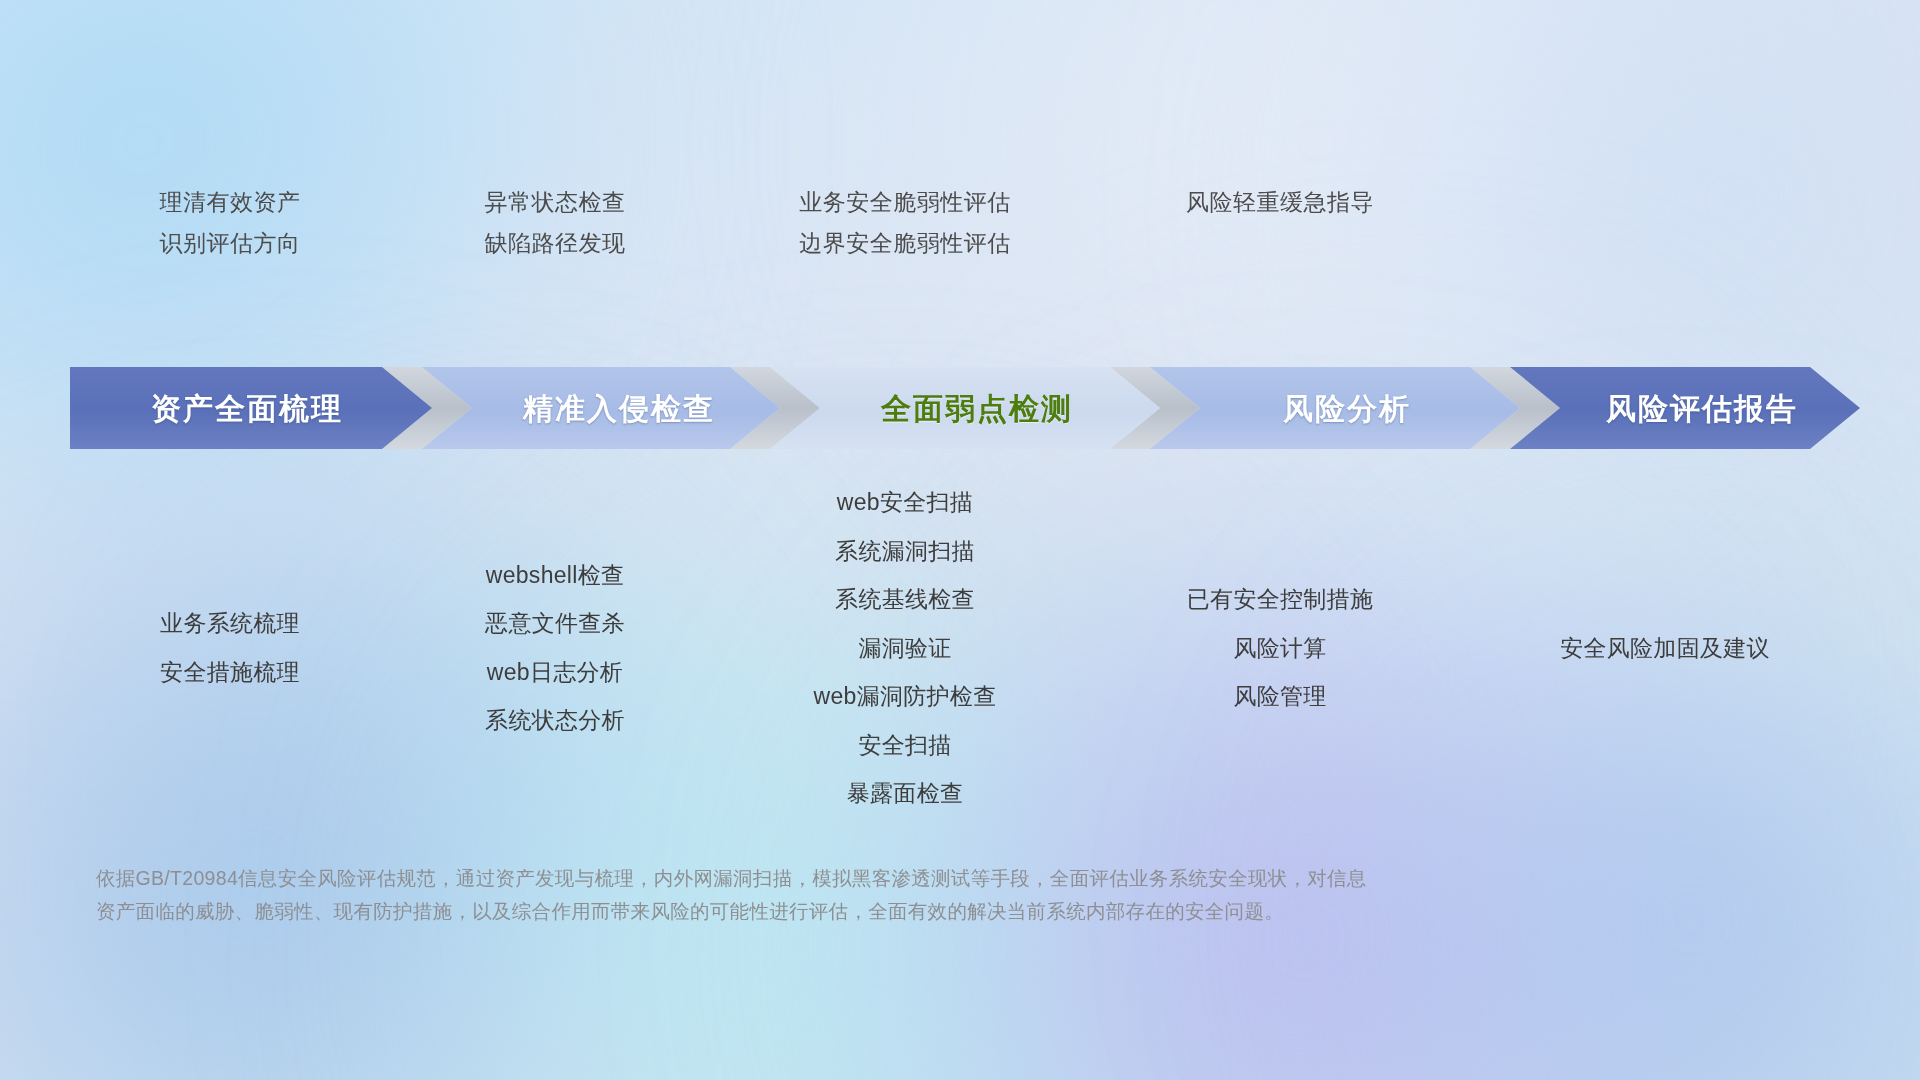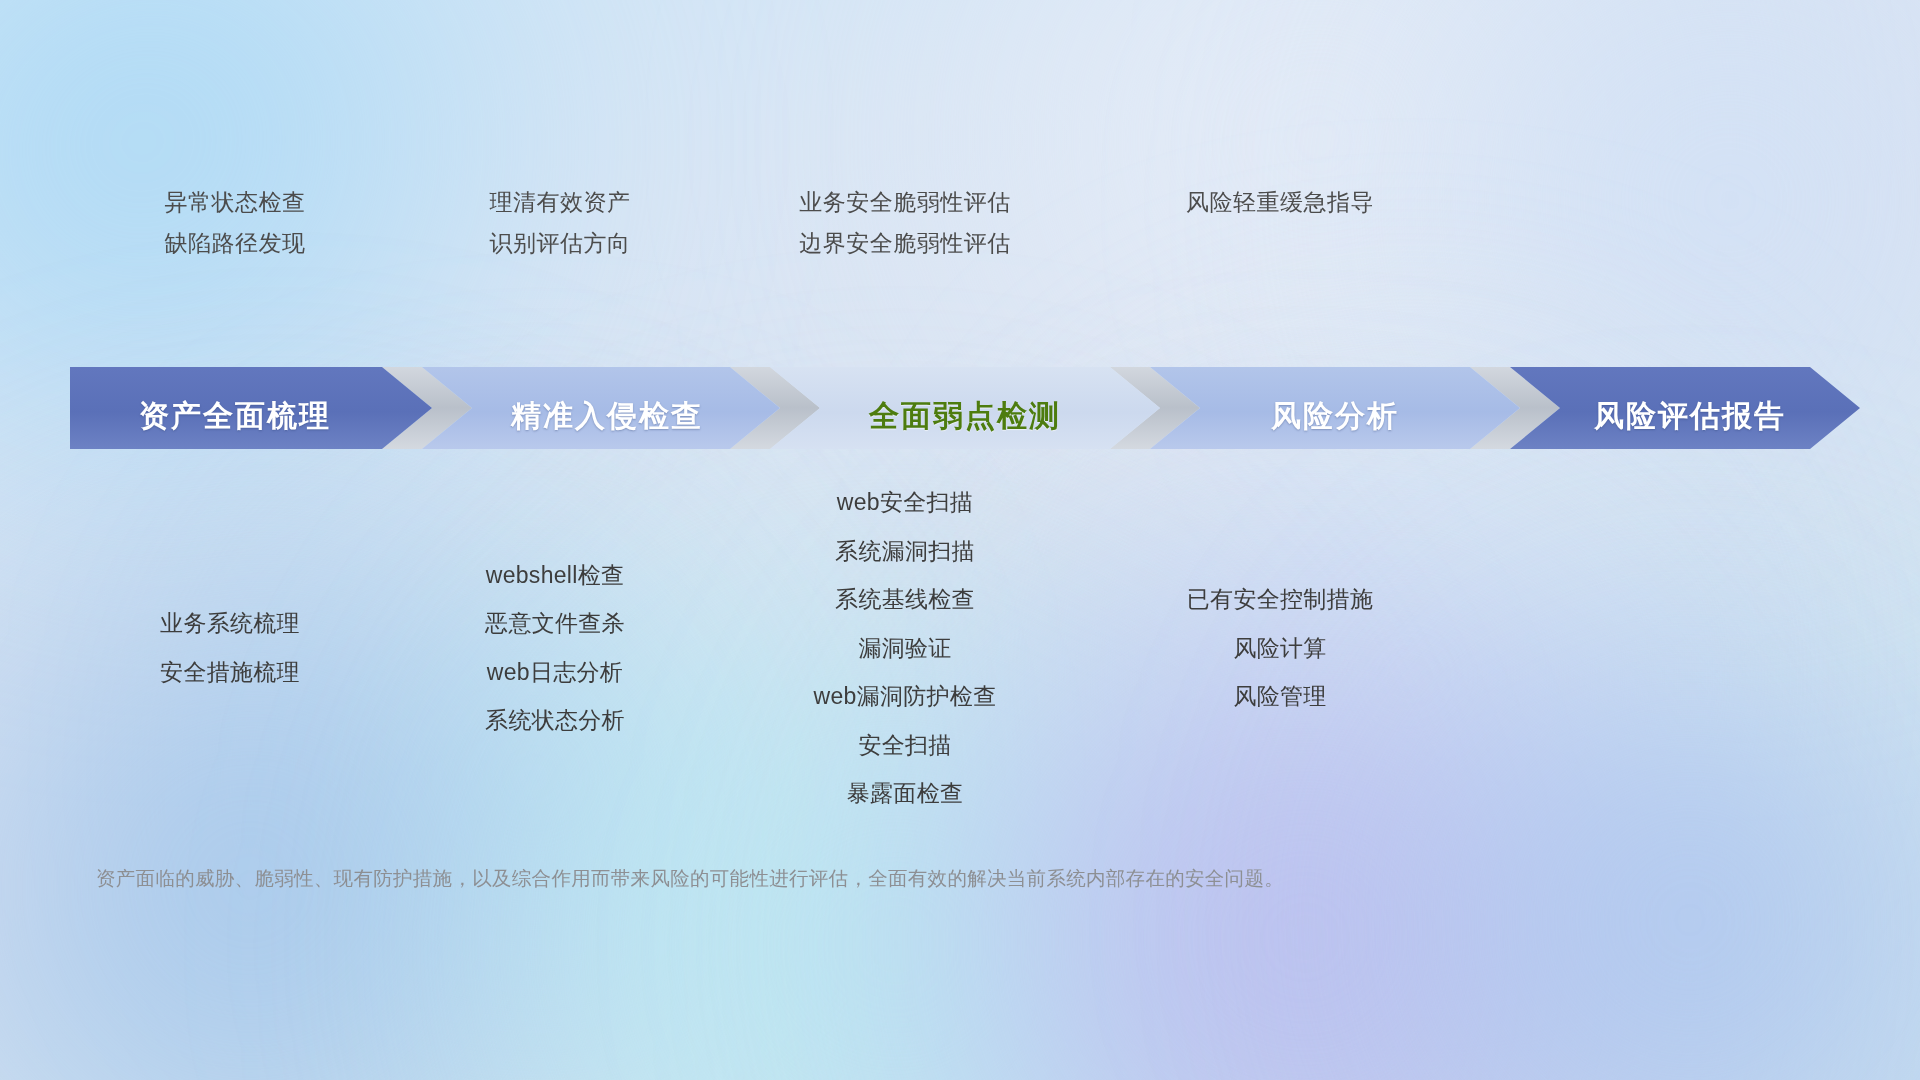--- a/index.html
+++ b/index.html
@@ -66,29 +66,30 @@
   .banner {
     position: absolute;
     left: 70px;
     top: 367px;
     width: 1790px;
     height: 82px;
   }
   .banner svg { display: block; }
   .seg-label {
     position: absolute;
-    top: 8px;
+    top: 1px;
     height: 82px;
     display: flex;
     align-items: center;
     justify-content: center;
     font-size: 30px;
     font-weight: bold;
     letter-spacing: 2px;
     white-space: nowrap;
+    margin-left: 12px;
   }
   .seg-label.light { color: #ffffff; text-shadow: 0 1px 2px rgba(40,60,110,0.35); }
   .seg-label.dark  { color: #4d7c0f; text-shadow: 0 1px 1px rgba(255,255,255,0.6); }
 
   .row-bottom {
     position: absolute;
     left: 70px;
     top: 478px;
     width: 1790px;
     display: flex;
@@ -125,27 +126,27 @@
   <div class="blob b9"></div>
   <div class="blob b4"></div>
   <div class="blob b5"></div>
   <div class="blob b6"></div>
   <div class="blob b7"></div>
 </div>
 
 <div id="content">
 
   <div class="row-top">
+    <div class="col" style="width:320px">
+      <div class="col-note">理清有效资产</div>
+      <div class="col-note">识别评估方向</div>
+    </div>
     <div class="col" style="width:330px">
       <div class="col-note">异常状态检查</div>
       <div class="col-note">缺陷路径发现</div>
-    </div>
-    <div class="col" style="width:320px">
-      <div class="col-note">理清有效资产</div>
-      <div class="col-note">识别评估方向</div>
     </div>
     <div class="col" style="width:370px">
       <div class="col-note">业务安全脆弱性评估</div>
       <div class="col-note">边界安全脆弱性评估</div>
     </div>
     <div class="col" style="width:380px">
       <div class="col-note">风险轻重缓急指导</div>
     </div>
   </div>
 
@@ -215,19 +216,23 @@
       <div class="col-item">漏洞验证</div>
       <div class="col-item"><b>web</b>漏洞防护检查</div>
       <div class="col-item">安全扫描</div>
       <div class="col-item">暴露面检查</div>
     </div>
     <div class="col" style="width:380px">
       <div class="col-item">已有安全控制措施</div>
       <div class="col-item">风险计算</div>
       <div class="col-item">风险管理</div>
     </div>
+    <div class="col" style="width:390px">
+      <div class="col-item">安全风险加固及建议</div>
+    </div>
   </div>
 
   <div class="footer">
+    <div>依据GB/T20984信息安全风险评估规范，通过资产发现与梳理，内外网漏洞扫描，模拟黑客渗透测试等手段，全面评估业务系统安全现状，对信息</div>
     <div>资产面临的威胁、脆弱性、现有防护措施，以及综合作用而带来风险的可能性进行评估，全面有效的解决当前系统内部存在的安全问题。</div>
   </div>
 
 </div>
 
 </body></html>

